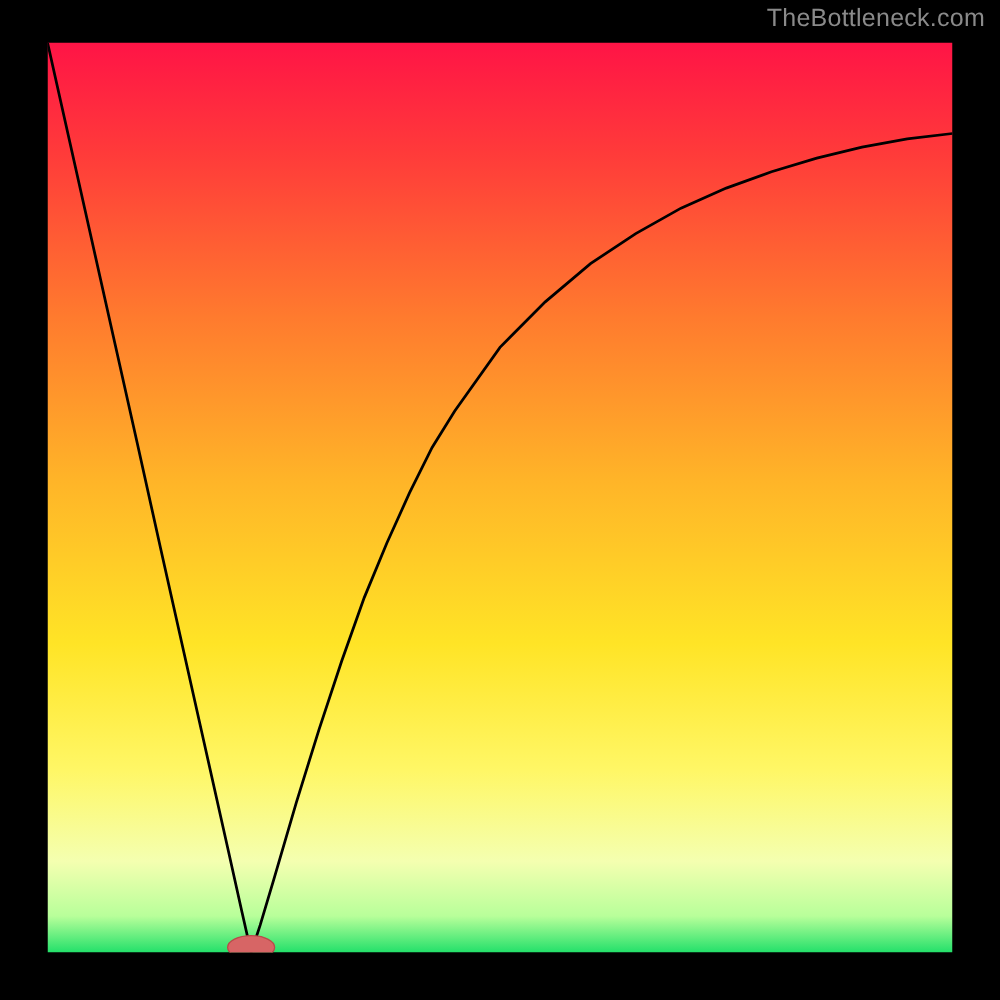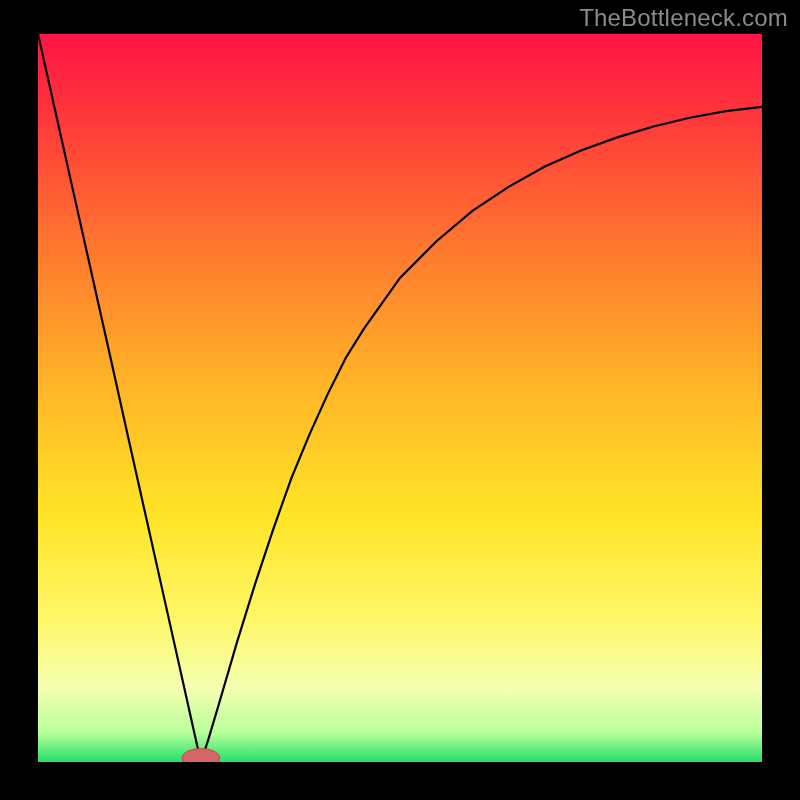--- a/index.html
+++ b/index.html
@@ -15,21 +15,21 @@
     width: 800px;
     height: 800px;
     background: #000;
     position: relative;
   }
   .watermark {
     position: absolute;
     top: 4px;
     right: 12px;
     color: #8a8a8a;
-    font-size: 24px;
+    font-size: 20px;
     font-weight: 500;
     letter-spacing: 0.2px;
     z-index: 10;
   }
   .plot-frame {
     position: absolute;
     left: 38px;
     top: 34px;
     width: 724px;
     height: 728px;

